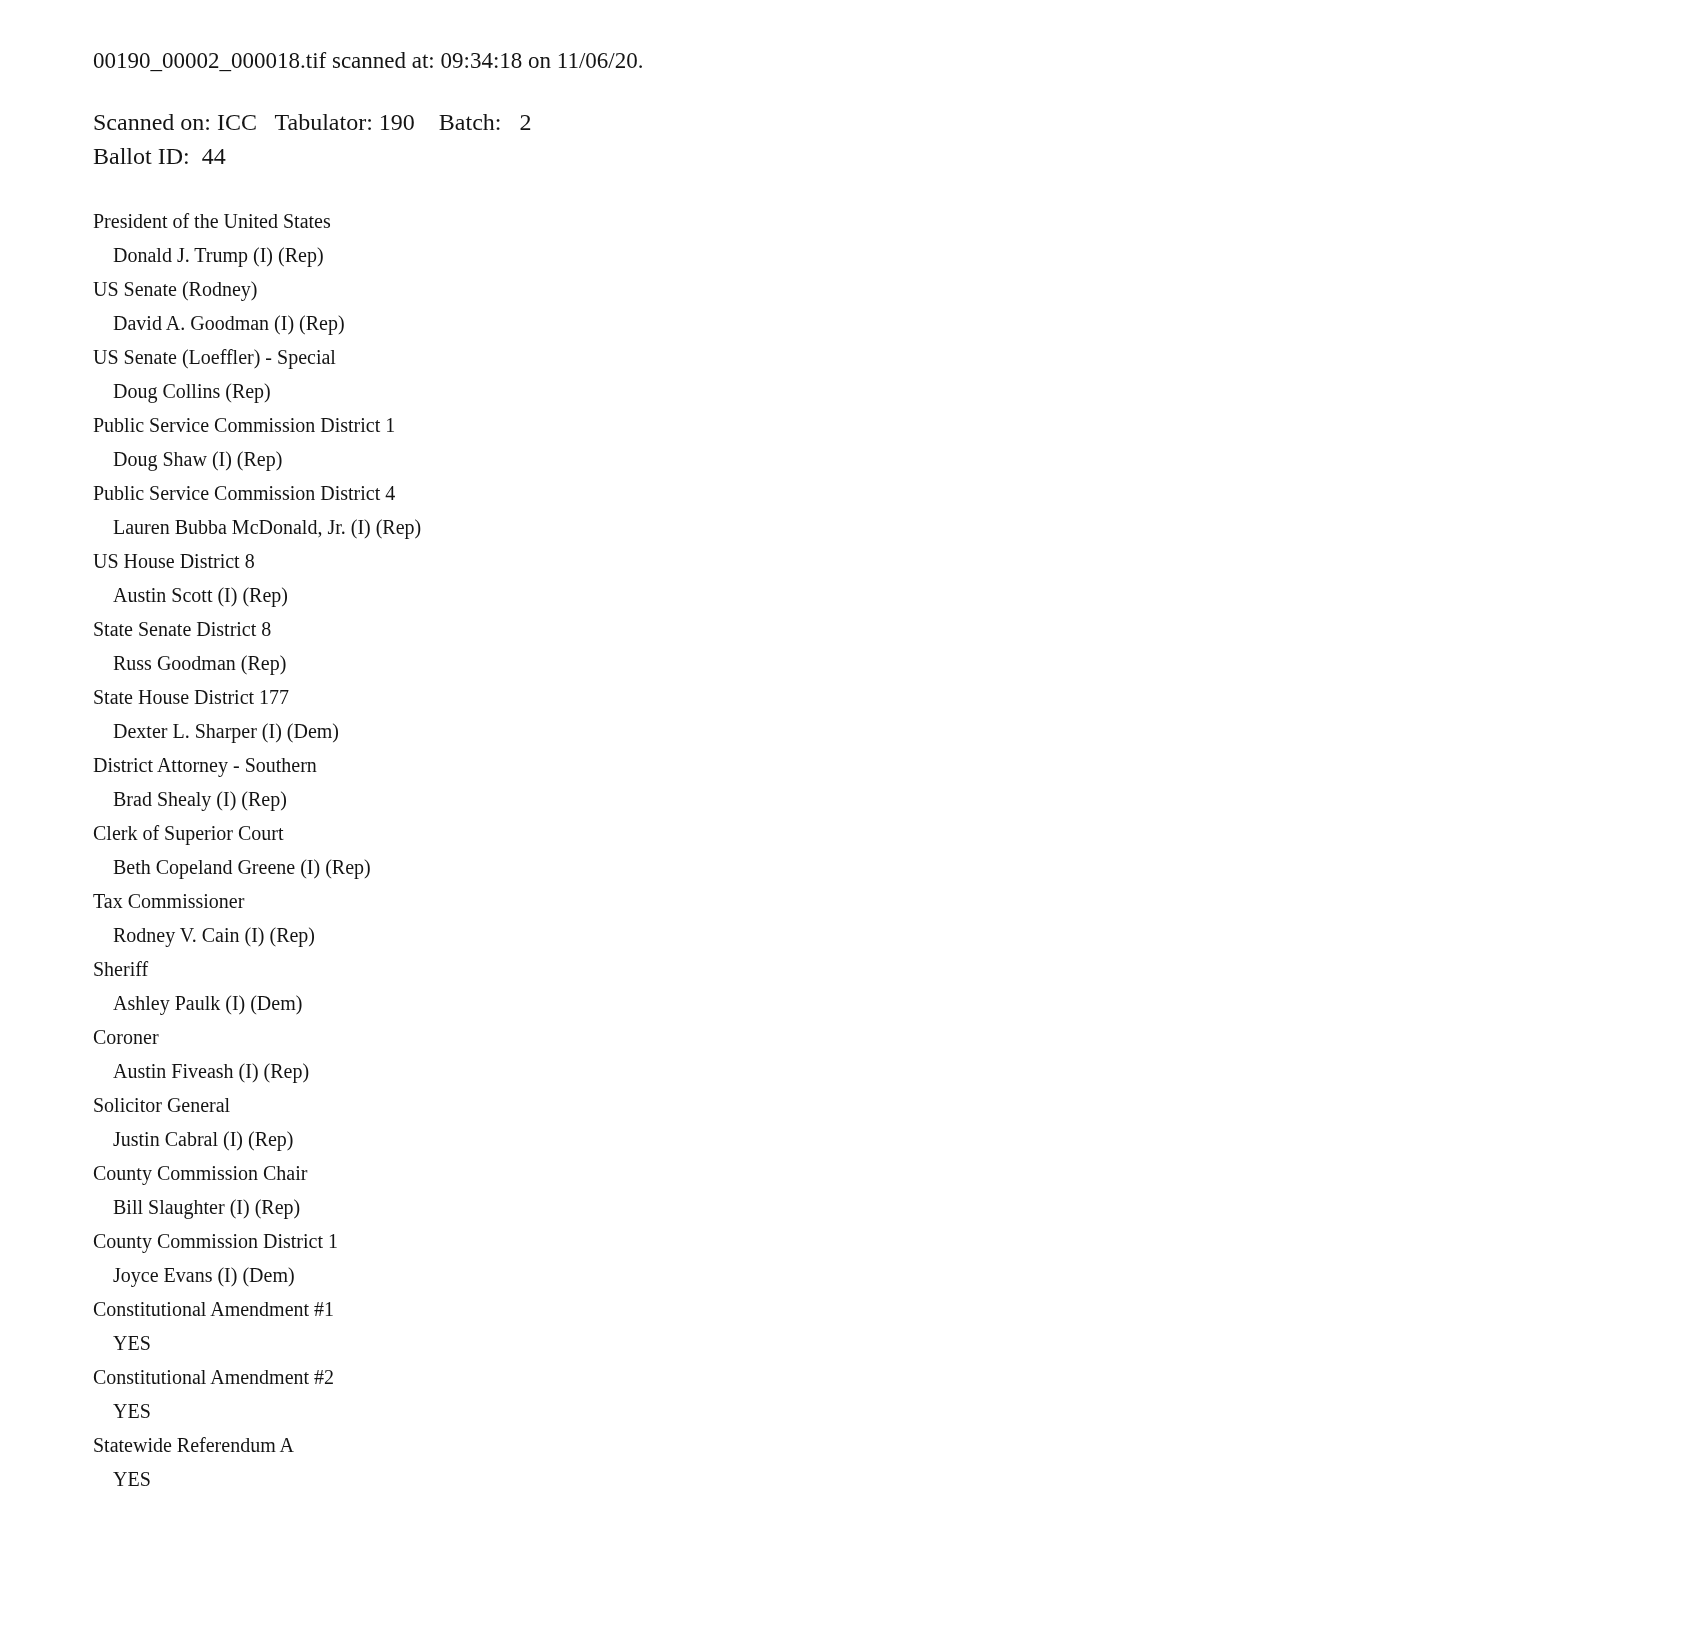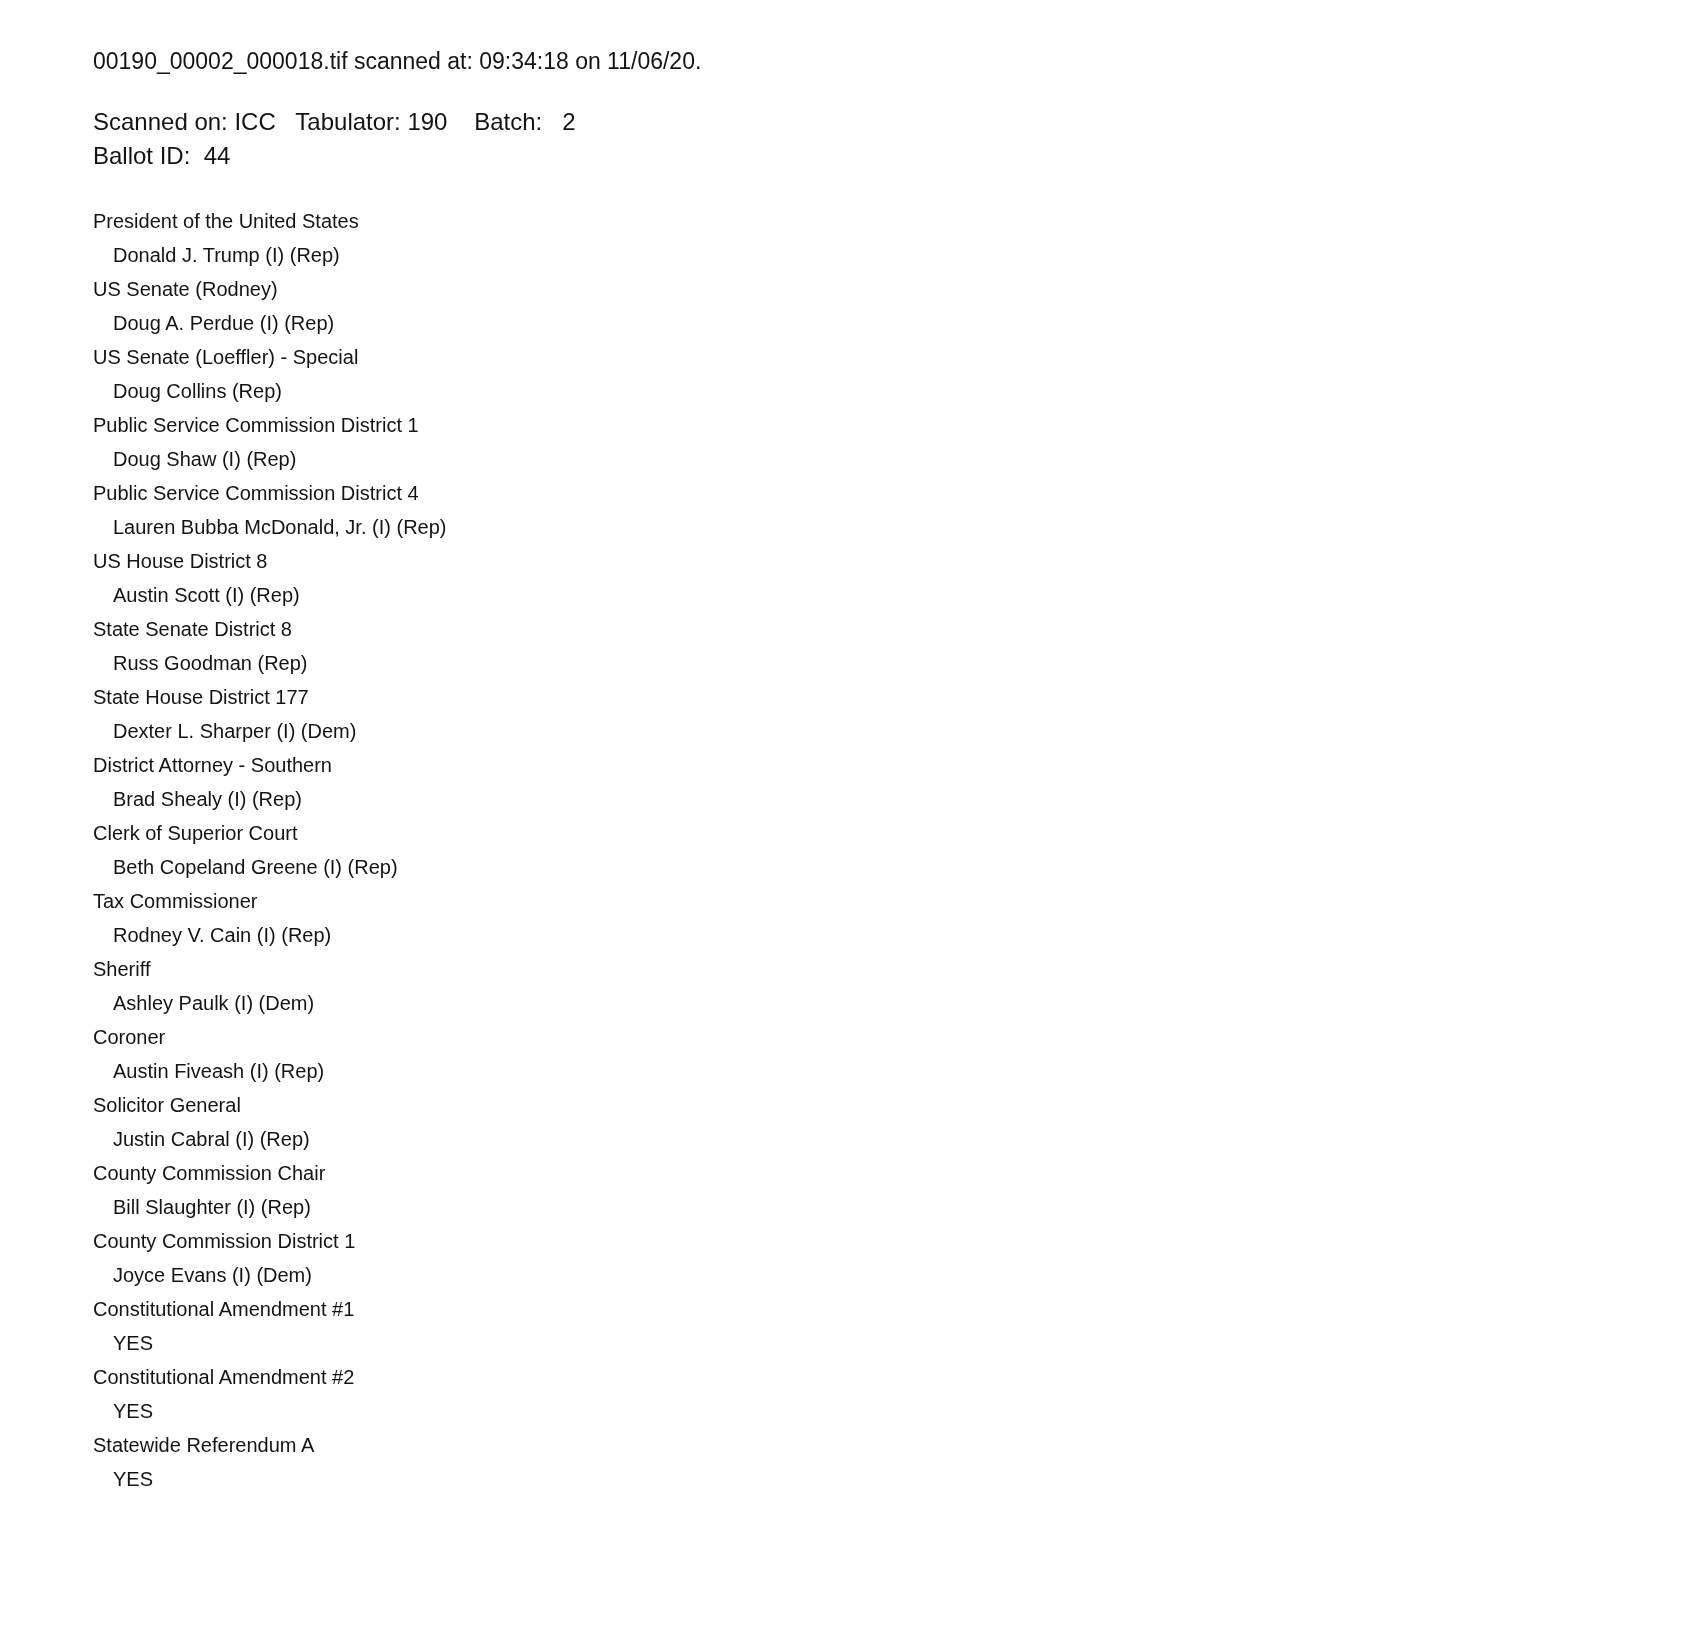--- a/index.html
+++ b/index.html
@@ -5,21 +5,21 @@
   html, body {
     margin: 0;
     padding: 0;
     background: #ffffff;
   }
   .page {
     position: relative;
     width: 1707px;
     height: 1648px;
     background: #ffffff;
-    font-family: Liberation Sans, sans-serif;
+    font-family: Liberation Serif, serif;
     color: #141414;
     overflow: hidden;
   }
   .filename-line {
     position: absolute;
     left: 93px;
     top: 46px;
     font-size: 23px;
     line-height: 30px;
     white-space: pre;
@@ -63,21 +63,21 @@
 
   <div class="contest-list">
 
     <div>
       <div class="contest-title">President of the United States</div>
       <div class="contest-choice">Donald J. Trump (I) (Rep)</div>
     </div>
 
     <div>
       <div class="contest-title">US Senate (Rodney)</div>
-      <div class="contest-choice">Doug A. Perdue (I) (Rep)</div>
+      <div class="contest-choice">David A. Goodman (I) (Rep)</div>
     </div>
 
     <div>
       <div class="contest-title">US Senate (Loeffler) - Special</div>
       <div class="contest-choice">Doug Collins (Rep)</div>
     </div>
 
     <div>
       <div class="contest-title">Public Service Commission District 1</div>
       <div class="contest-choice">Doug Shaw (I) (Rep)</div>

